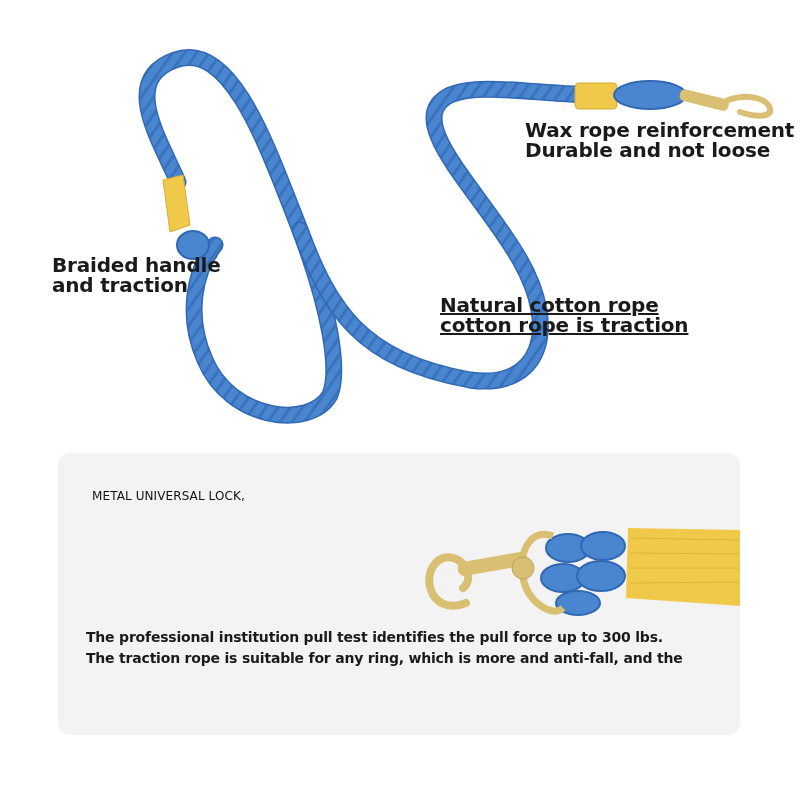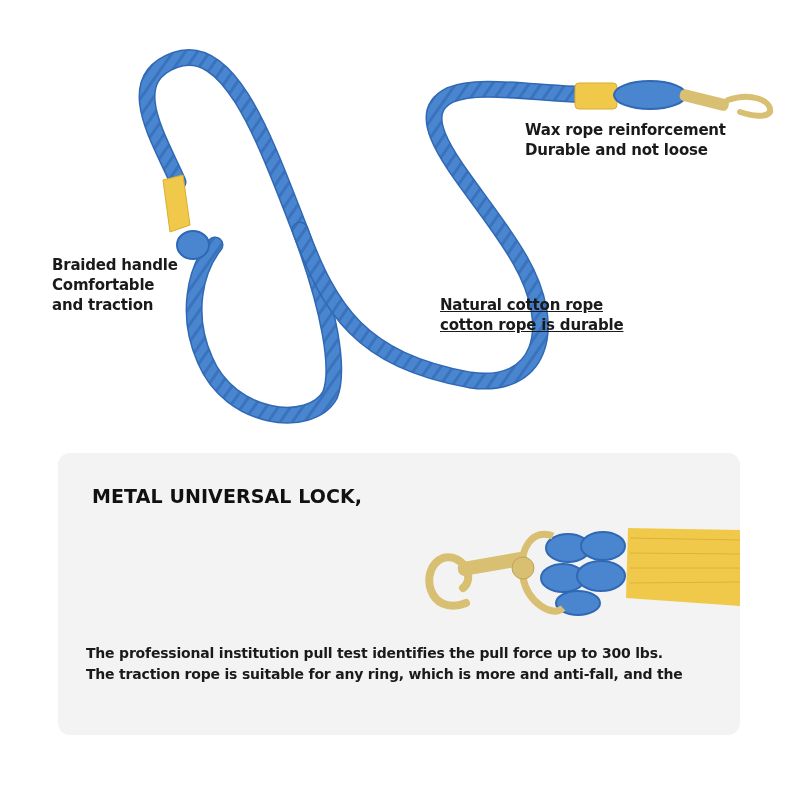--- a/index.html
+++ b/index.html
@@ -3,40 +3,40 @@
 <meta charset="utf-8">
 <style>
   html, body { margin: 0; padding: 0; }
   body {
     width: 800px; height: 800px; background: #ffffff; position: relative; overflow: hidden;
     font-family: "DejaVu Sans", "Liberation Sans", sans-serif;
   }
   .stage { position: absolute; left: 0; top: 0; width: 800px; height: 800px; }
   .rope-svg { position: absolute; left: 0; top: 0; width: 800px; height: 440px; }
   .callout {
-    position: absolute; color: #1a1a1a; font-weight: bold; font-size: 15px; line-height: 20px;
+    position: absolute; color: #1a1a1a; font-weight: bold; font-size: 20px; line-height: 20px;
     letter-spacing: -0.2px;
   }
   .callout div { white-space: nowrap; }
   .callout.center { }
   .c-wax { left: 525px; top: 120px; }
   .c-handle { left: 52px; top: 255px; width: 130px; }
   .c-cotton { left: 440px; top: 295px; text-decoration: underline; }
 
   .panel {
     position: absolute; left: 58px; top: 453px; width: 682px; height: 282px;
     background: #f3f3f3; border-radius: 12px;
   }
   .panel-title {
-    position: absolute; left: 34px; top: 30px; font-weight: bold; font-size: 19px; line-height: 26px;
+    position: absolute; left: 34px; top: 30px; font-weight: normal; font-size: 12px; line-height: 26px;
     color: #111; letter-spacing: 0.1px;
   }
   .panel-title div { white-space: nowrap; }
   .panel-body {
-    position: absolute; left: 28px; top: 190px; width: 640px; font-weight: bold; font-size: 14px;
+    position: absolute; left: 28px; top: 174px; width: 640px; font-weight: bold; font-size: 14px;
     line-height: 21px; color: #1a1a1a; letter-spacing: -0.2px;
   }
   .panel-body div { white-space: nowrap; }
   .clasp-svg { position: absolute; left: 300px; top: 55px; width: 382px; height: 120px; }
 </style>
 </head>
 <body>
 
 <div class="stage">
 
@@ -72,27 +72,26 @@
     </g>
   </svg>
 
   <div class="callout c-wax">
     <div>Wax rope reinforcement</div>
     <div>Durable and not loose</div>
   </div>
 
   <div class="callout center c-handle">
     <div>Braided handle</div>
-    <div>Comfortable</div>
     <div>and traction</div>
   </div>
 
   <div class="callout c-cotton">
     <div>Natural cotton rope</div>
-    <div>cotton rope is durable</div>
+    <div>cotton rope is traction</div>
   </div>
 
   <div class="panel">
     <div class="panel-title">
       <div>METAL UNIVERSAL LOCK,</div>
     </div>
 
     <svg class="clasp-svg" viewBox="0 0 382 120">
 
       <path d="M270 20 L 382 22 L 382 98 L 268 90 Z" fill="#f1c94a"></path>

